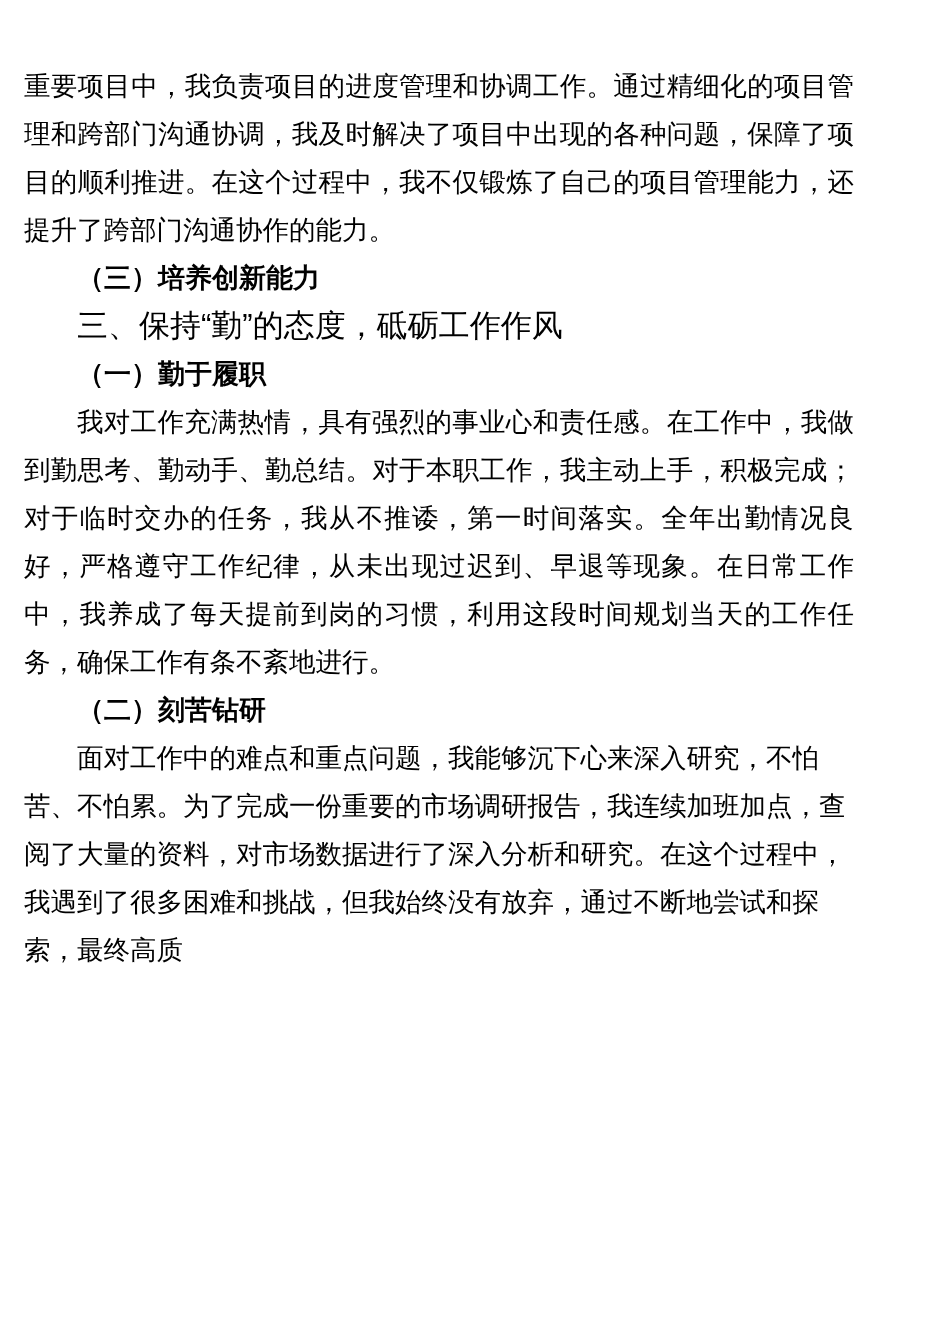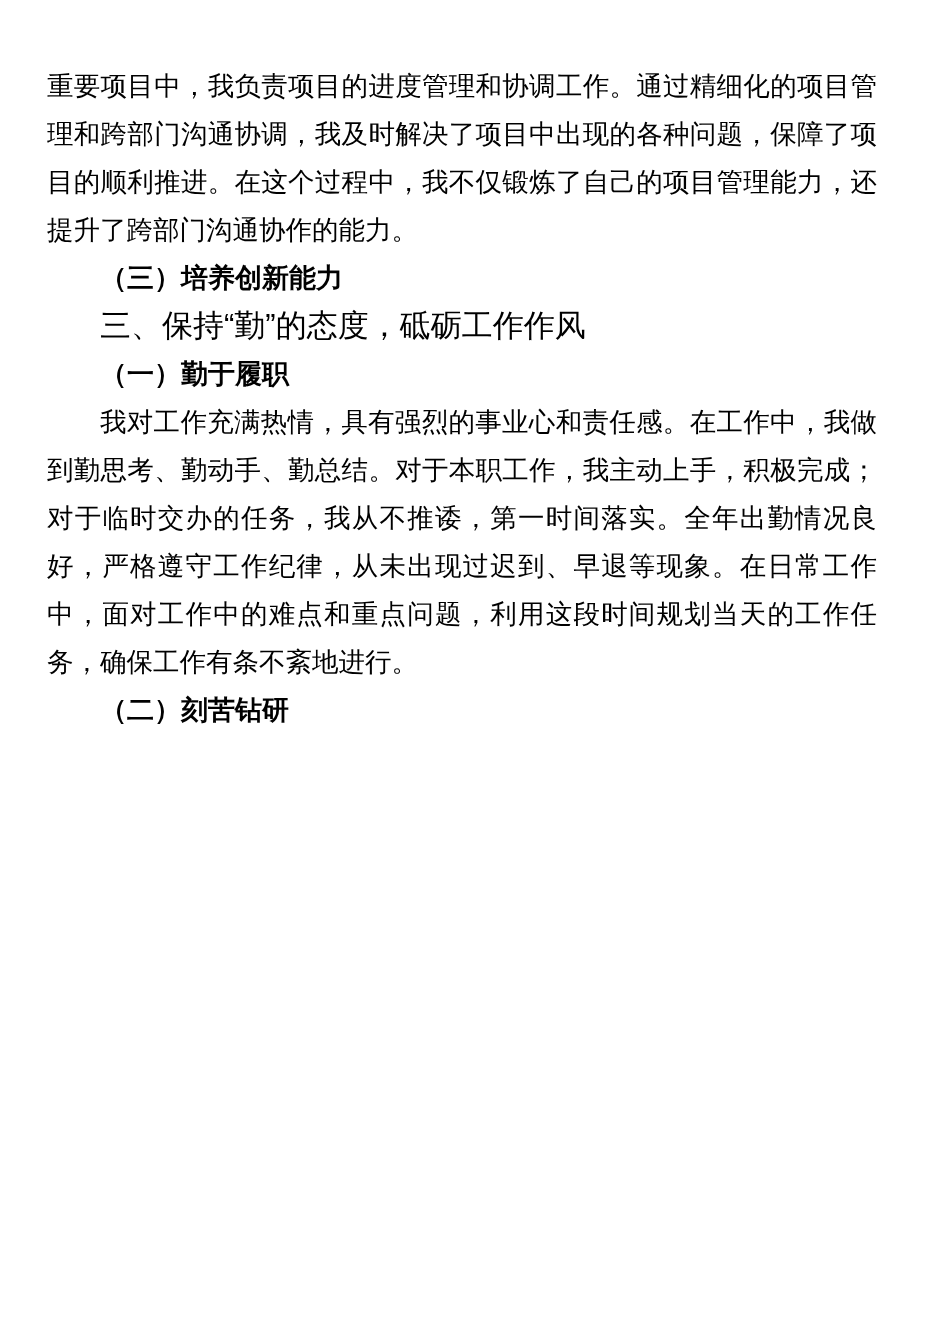--- a/index.html
+++ b/index.html
@@ -15,21 +15,21 @@
     color: #000000;
     -webkit-font-smoothing: antialiased;
   }
 
   #page {
     position: relative;
     width: 950px;
     height: 1344px;
     background: #ffffff;
     box-sizing: border-box;
-    padding: 62px 73px 0 47px;
+    padding: 62px 73px 0 24px;
   }
 
   .doc-body {
     width: 830px;
   }
 
   
   .para {
     font-size: 26.5px;
     line-height: 48px;
@@ -82,19 +82,20 @@
 
     <p class="para no-indent">重要项目中，我负责项目的进度管理和协调工作。通过精细化的项目管理和跨部门沟通协调，我及时解决了项目中出现的各种问题，保障了项目的顺利推进。在这个过程中，我不仅锻炼了自己的项目管理能力，还提升了跨部门沟通协作的能力。</p>
 
     <p class="heading-sub">（三）培养创新能力</p>
 
 
     <p class="heading-section">三、保持“勤”的态度，砥砺工作作风</p>
 
     <p class="heading-sub">（一）勤于履职</p>
 
-    <p class="para">我对工作充满热情，具有强烈的事业心和责任感。在工作中，我做到勤思考、勤动手、勤总结。对于本职工作，我主动上手，积极完成；对于临时交办的任务，我从不推诿，第一时间落实。全年出勤情况良好，严格遵守工作纪律，从未出现过迟到、早退等现象。在日常工作中，面对工作中的难点和重点问题，利用这段时间规划当天的工作任务，确保工作有条不紊地进行。</p>
+    <p class="para">我对工作充满热情，具有强烈的事业心和责任感。在工作中，我做到勤思考、勤动手、勤总结。对于本职工作，我主动上手，积极完成；对于临时交办的任务，我从不推诿，第一时间落实。全年出勤情况良好，严格遵守工作纪律，从未出现过迟到、早退等现象。在日常工作中，我养成了每天提前到岗的习惯，利用这段时间规划当天的工作任务，确保工作有条不紊地进行。</p>
 
     <p class="heading-sub">（二）刻苦钻研</p>
 
+    <p class="para clipped-tail">面对工作中的难点和重点问题，我能够沉下心来深入研究，不怕苦、不怕累。为了完成一份重要的市场调研报告，我连续加班加点，查阅了大量的资料，对市场数据进行了深入分析和研究。在这个过程中，我遇到了很多困难和挑战，但我始终没有放弃，通过不断地尝试和探索，最终高质</p>
 
   </div>
 </div>
 
 </body></html>

